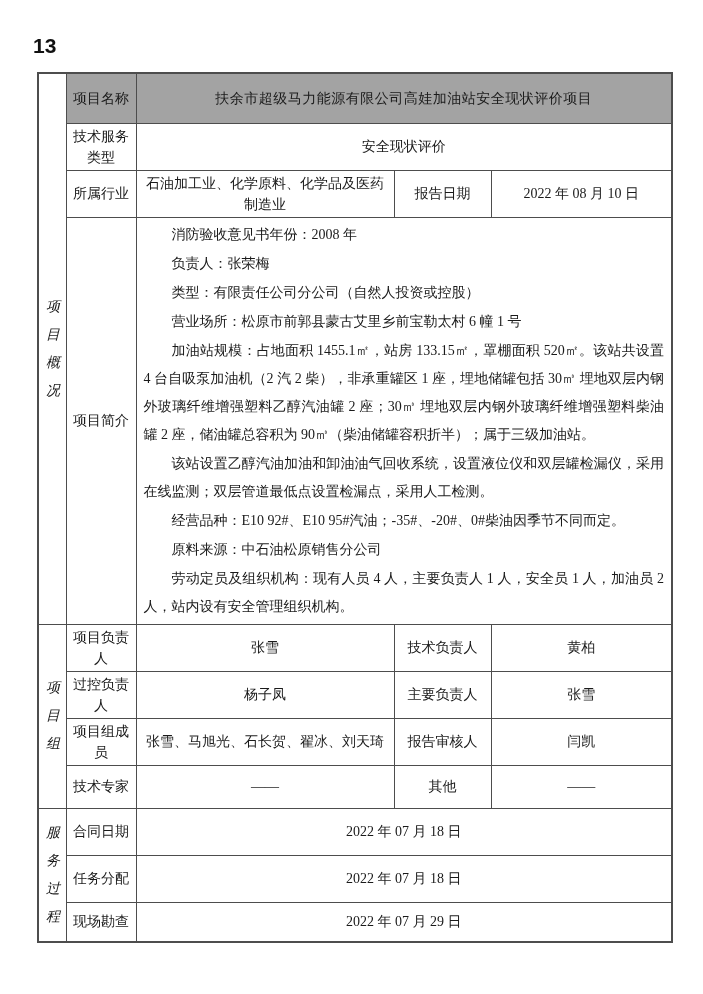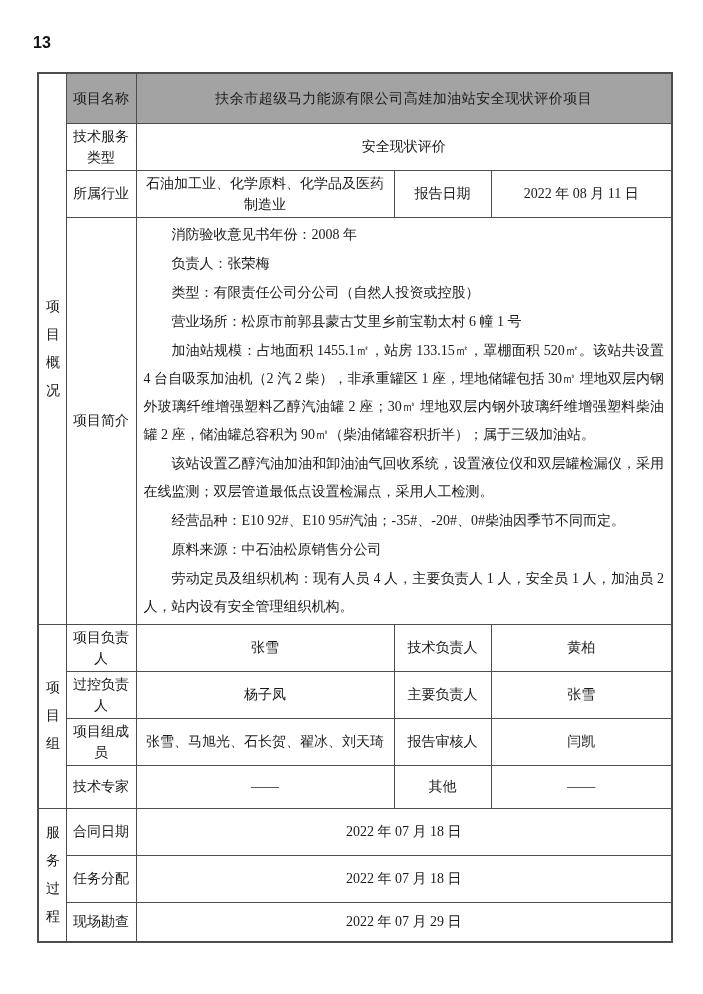--- a/index.html
+++ b/index.html
@@ -4,39 +4,39 @@
 <style>
   html,body{margin:0;padding:0;}
   body{
     width:703px;height:994px;background:#ffffff;position:relative;
     font-family:"Liberation Serif","DejaVu Serif",serif;
     color:#1a1a1a;
   }
   .page-number{
     position:absolute;left:33px;top:34px;
     font-family:"Liberation Sans","DejaVu Sans",sans-serif;
-    font-weight:bold;font-size:16px;color:#111;
+    font-weight:bold;font-size:21px;color:#111;
   }
   table.report{
     position:absolute;left:37px;top:72px;
     width:634px;border-collapse:collapse;table-layout:fixed;
     border:2px solid #4d4d4d;
   }
   table.report td{
     border:1px solid #4d4d4d;
     vertical-align:middle;text-align:center;
     font-size:14px;line-height:1.5;
     padding:2px 6px;
     overflow:hidden;
   }
   td.group-cell{padding:0;}
   .group-label{
     width:16px;margin:8px auto;
     word-break:break-all;line-height:2;
-    font-size:14px;text-align:center;
+    font-size:14px;text-align:center;font-style:italic;
   }
   td.header-blue{background:#a3a3a3;}
   td.title-cell{font-size:15px;letter-spacing:.5px;}
   td.intro-cell{
     text-align:left;vertical-align:top;
     padding:9px 17px 8px 17px;
   }
   .intro-cell p{
     margin:1px;text-indent:2em;line-height:2;
     text-align:justify;font-size:14px;
@@ -68,21 +68,21 @@
 
   <tr style="height:43px">
     <td>技术服务类型</td>
     <td colspan="3">安全现状评价</td>
   </tr>
 
   <tr style="height:43px">
     <td>所属行业</td>
     <td>石油加工业、化学原料、化学品及医药制造业</td>
     <td>报告日期</td>
-    <td>2022 年 08 月 11 日</td>
+    <td>2022 年 08 月 10 日</td>
   </tr>
 
   <tr style="height:404px">
     <td>项目简介</td>
     <td class="intro-cell" colspan="3">
           <p>消防验收意见书年份：2008 年</p>
           <p>负责人：张荣梅</p>
           <p>类型：有限责任公司分公司（自然人投资或控股）</p>
           <p>营业场所：松原市前郭县蒙古艾里乡前宝勒太村 6 幢 1 号</p>
           <p>加油站规模：占地面积 1455.1㎡，站房 133.15㎡，罩棚面积 520㎡。该站共设置 4 台自吸泵加油机（2 汽 2 柴），非承重罐区 1 座，埋地储罐包括 30㎥ 埋地双层内钢外玻璃纤维增强塑料乙醇汽油罐 2 座；30㎥ 埋地双层内钢外玻璃纤维增强塑料柴油罐 2 座，储油罐总容积为 90㎥（柴油储罐容积折半）；属于三级加油站。</p>

